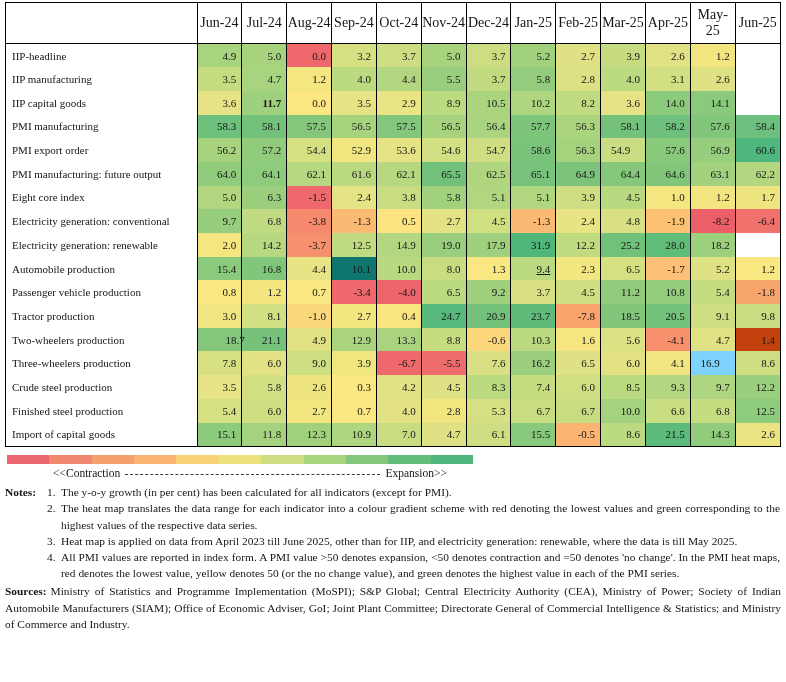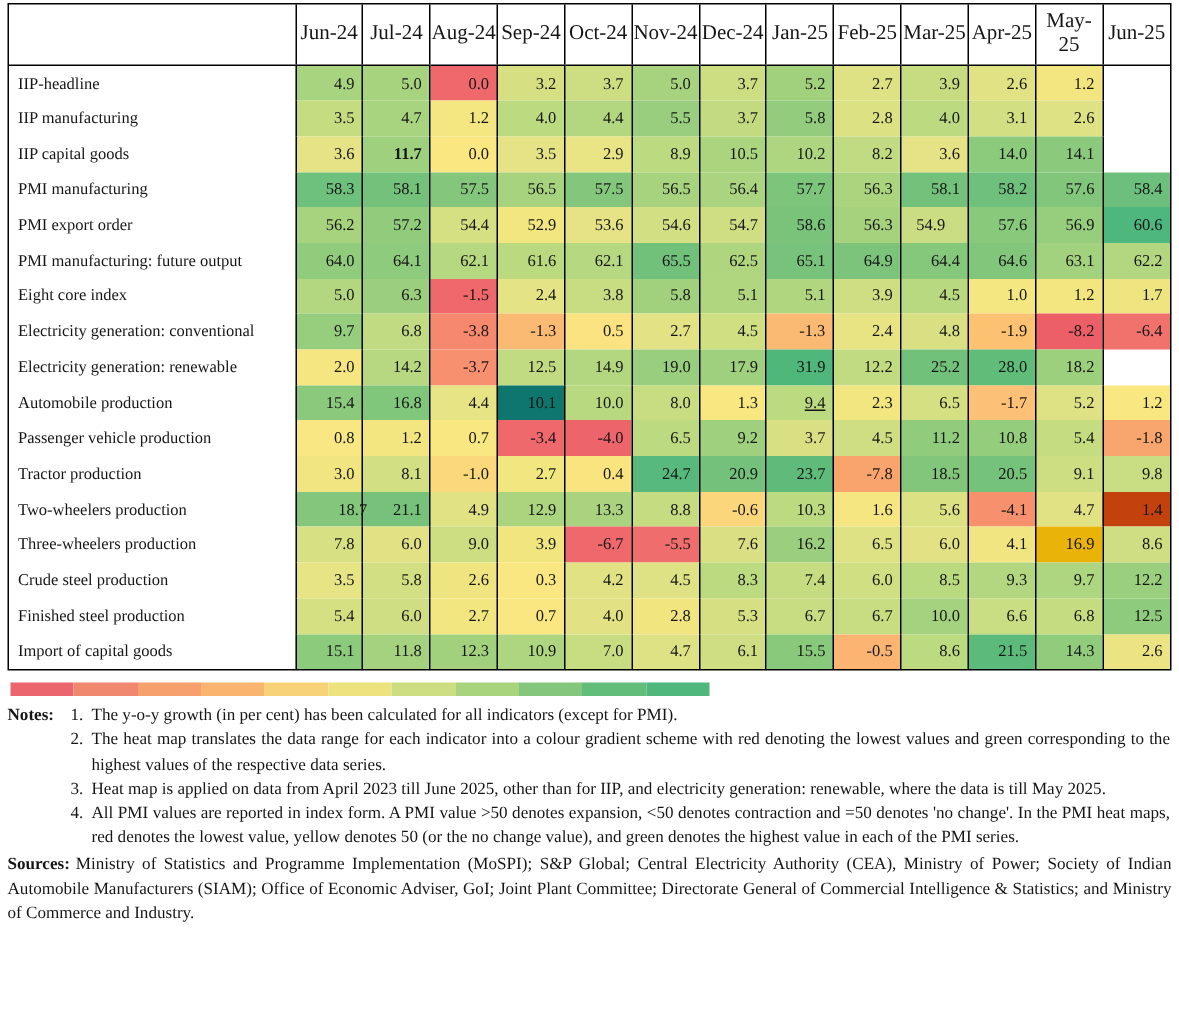--- a/index.html
+++ b/index.html
@@ -683,21 +683,21 @@
             </td>
             <td style="background: rgb(223, 226, 132);">
               <span class="cv">6.5</span>
             </td>
             <td style="background: rgb(226, 226, 132);">
               <span class="cv">6.0</span>
             </td>
             <td style="background: rgb(240, 229, 128);">
               <span class="cv">4.1</span>
             </td>
-            <td style="background: #eab308;">
+            <td style="background: #7dd3fc; text-align: center;">
               <span class="cv">16.9</span>
             </td>
             <td style="background: rgb(207, 222, 130);">
               <span class="cv">8.6</span>
             </td>
           </tr>
           <tr>
             <th>Crude steel production</th>
             <td style="background: rgb(231, 228, 133);">
               <span class="cv">3.5</span>
@@ -834,20 +834,25 @@
         <div style="background: rgb(245, 160, 109);"></div>
         <div style="background: rgb(249, 181, 112);"></div>
         <div style="background: rgb(248, 210, 120);"></div>
         <div style="background: rgb(236, 227, 127);"></div>
         <div style="background: rgb(204, 221, 130);"></div>
         <div style="background: rgb(168, 212, 126);"></div>
         <div style="background: rgb(132, 199, 124);"></div>
         <div style="background: rgb(98, 188, 122);"></div>
         <div style="background: rgb(79, 183, 124);"></div>
       </div>
+    <div class="legend-labels">
+      <span>&lt;&lt;Contraction</span>
+      <span class="legend-dash"></span>
+      <span>Expansion&gt;&gt;</span>
+    </div>
   </div>
 
   <div class="notes">
     <span class="notes-label">Notes:</span>
     <div class="notes-items" id="notes-items">
         <div class="note-item">
           <span class="note-num">1.</span>
           <span class="note-text">The y-o-y growth (in per cent) has been calculated for all indicators (except for PMI).</span>
         </div>
         <div class="note-item">

